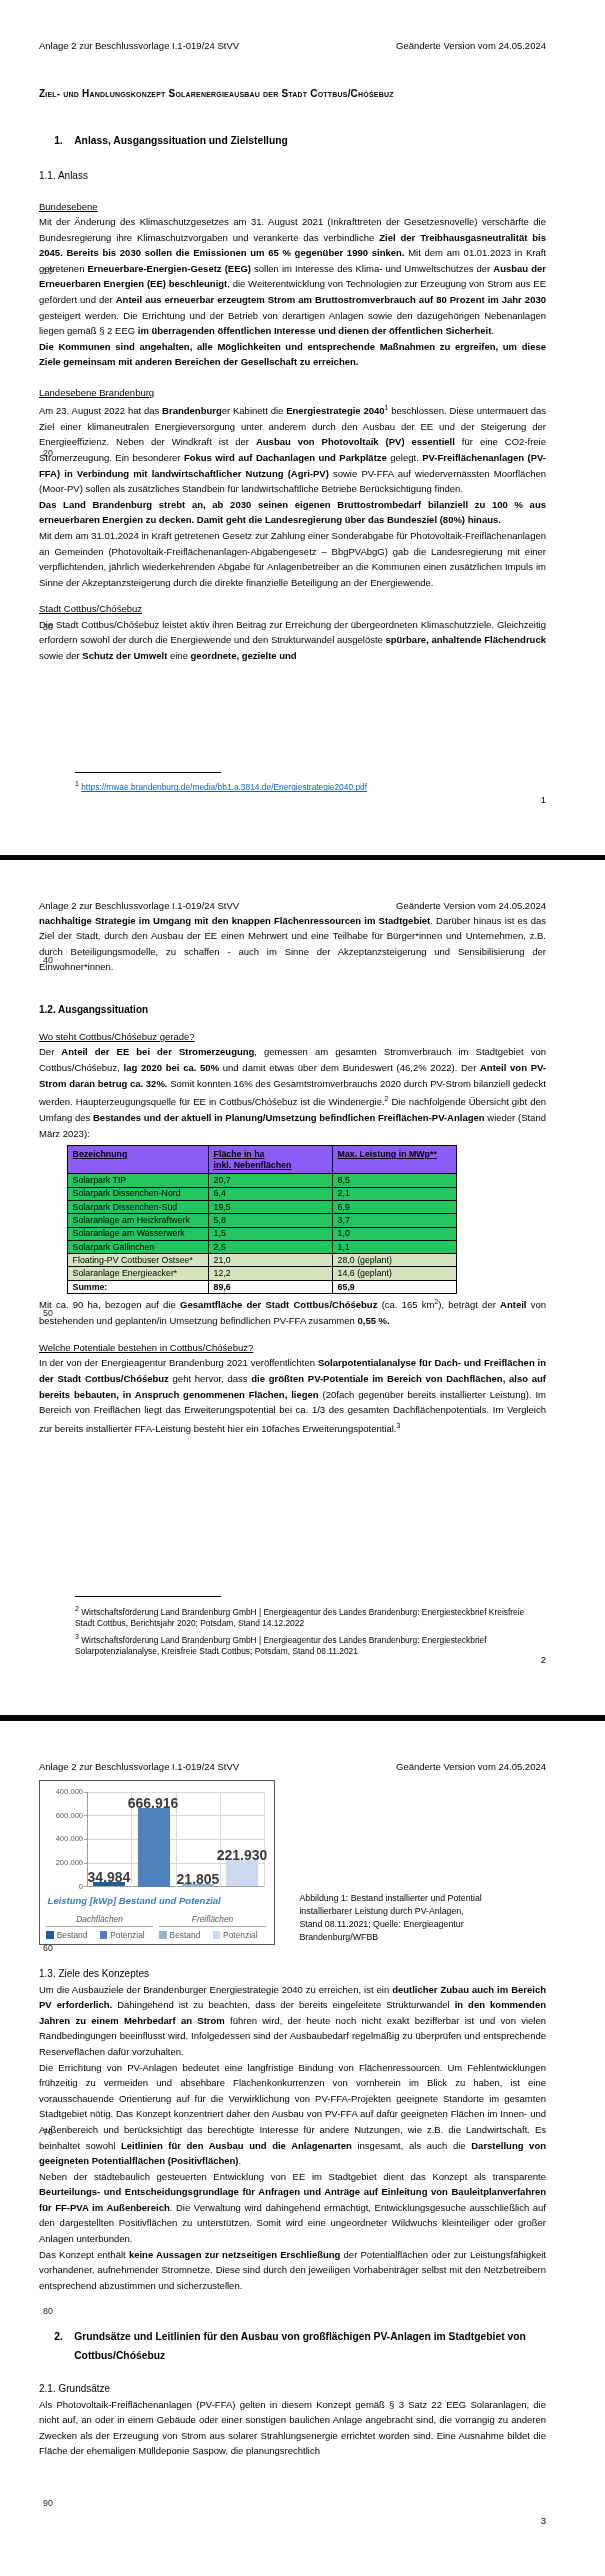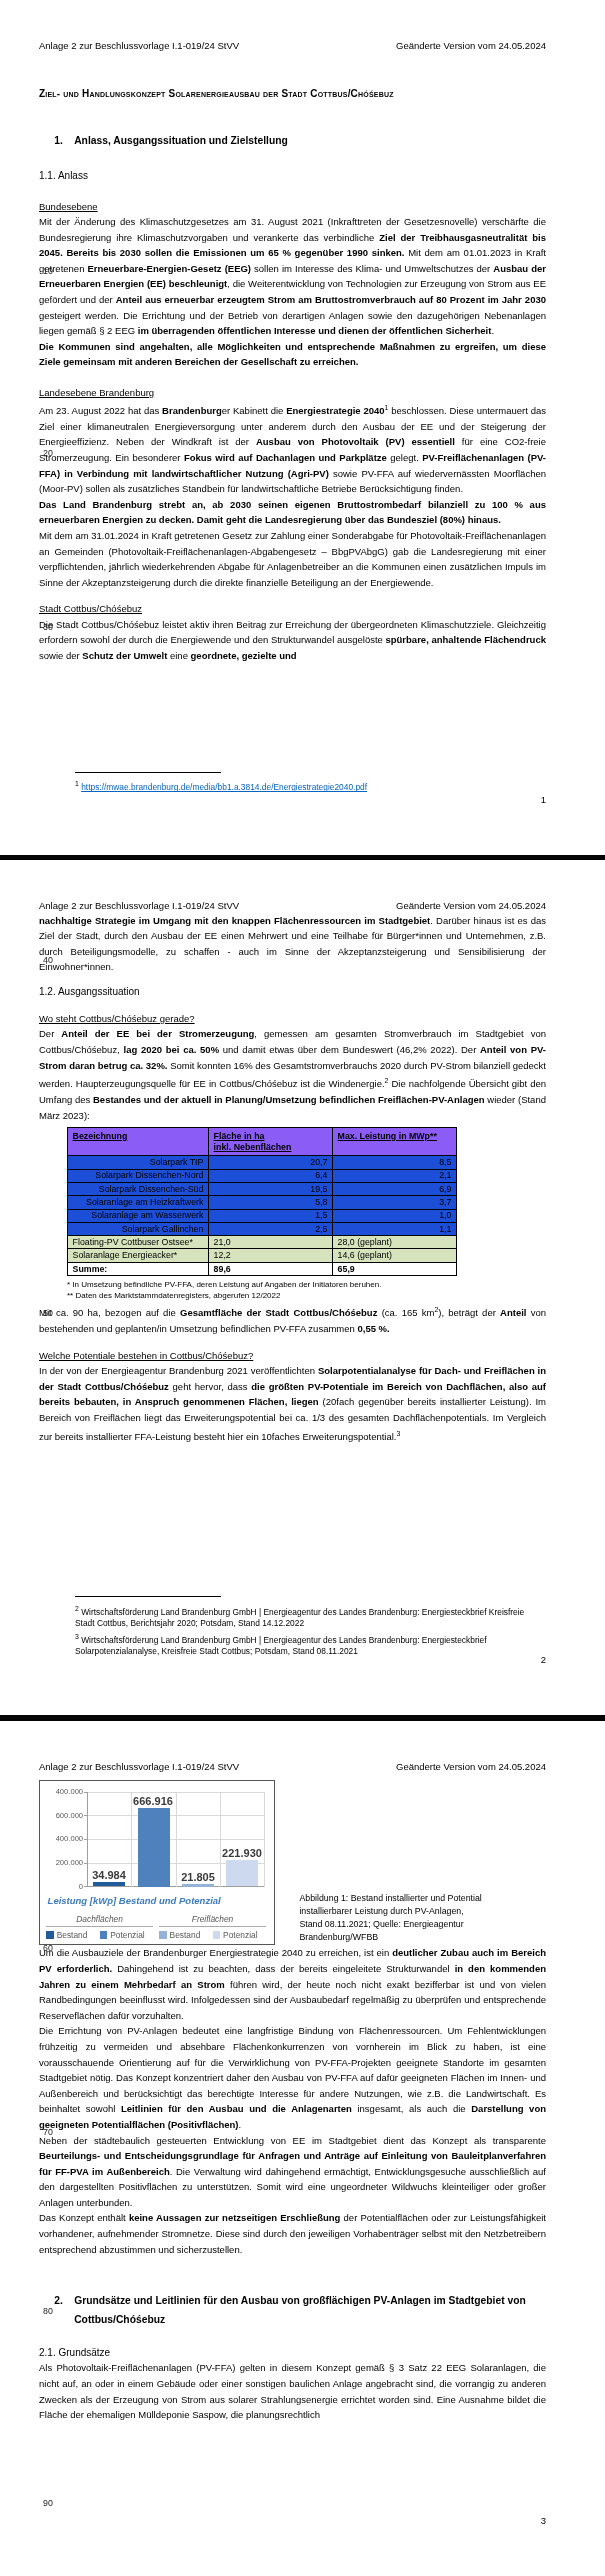--- a/index.html
+++ b/index.html
@@ -11,55 +11,55 @@
   .content{position:absolute;top:0;left:0;right:0;bottom:0;padding:40px 59px 0 39px;box-sizing:border-box;}
   .hdr{display:flex;justify-content:space-between;font-size:9.5px;line-height:12.2px;}
   .doc-title{margin-top:28px;font-size:10px;font-weight:bold;font-variant:small-caps;line-height:28px;letter-spacing:0.2px;}
   .h-num{display:flex;font-weight:bold;font-size:10.3px;line-height:15.2px;}
   .h-num .num{flex:none;width:20px;margin-left:15.2px;}
   .h1{margin-top:25px;}
   .h2{margin-top:35px;line-height:18.3px;}
   .h2 .num{margin-top:0;}
   .sub{font-size:10px;line-height:15.6px;}
   .sub11{margin-top:20px;}
-  .sub12{margin-top:9px;}
+  .sub12{margin-top:27px;font-weight:bold;}
   .sub13{margin-top:20.6px;}
   .sub21{margin-top:16px;}
   .lbl{font-size:9.5px;line-height:15.6px;text-decoration:underline;}
   p.body{margin:0;font-size:9.5px;line-height:15.6px;text-align:justify;hyphens:auto;-webkit-hyphens:auto;}
   p.body b{font-weight:bold;}
   p.body sup,.fnline sup{font-size:6.9px;}
   .mt10{margin-top:7.6px;} .mt11{margin-top:8.4px;} .mt12{margin-top:9.1px;} .mt13{margin-top:10px;}
   .mt14{margin-top:10.7px;} .mt15{margin-top:11.4px;} .mt17{margin-top:13px;} .mt19{margin-top:14.5px;}
   .mt21{margin-top:16px;} .mt23{margin-top:17.5px;}
   .ln{position:absolute;left:43px;font-size:8.8px;color:#1a1a1a;}
   .fnarea{position:absolute;left:75px;right:59px;font-size:8.4px;line-height:11.4px;}
   .fnrule{width:146px;border-top:1.1px solid #000;}
   .fnline{margin-top:5.3px;}
   .fnlink{color:#0563c1;text-decoration:underline;cursor:pointer;}
   .pagenum{position:absolute;right:59px;top:794px;font-size:9.5px;}
   
   table.solar{border-collapse:collapse;margin:3.8px 0 0 28px;width:389px;font-size:8.8px;border:1.5px solid #000;table-layout:fixed;}
   table.solar th,table.solar td{border:0.8px solid #000;padding:0.8px 4.6px;text-align:left;vertical-align:top;line-height:10.7px;}
   table.solar th{font-weight:bold;background:#8b5cf6;padding-top:3px;padding-bottom:3px;text-decoration:underline;}
-  tr.dark td{background:#1d4ed8;text-align:right;}
+  tr.dark td{background:#22c55e;}
   tr.light td{background:#d6e3bc;}
   tr.sum td{background:#fff;font-weight:bold;}
   .tnotes{margin:3px 0 0 28px;font-size:8px;line-height:11.4px;}
   
   .chartrow{display:flex;align-items:flex-end;margin-top:7.6px;gap:24.4px;}
   .chartbox{position:relative;flex:none;width:236px;height:165px;border:1.1px solid #555;box-sizing:border-box;background:#fff;}
   .grid-h{position:absolute;height:0.8px;background:#d9d9d9;}
   .grid-h.zero{background:#9e9e9e;}
   .grid-v{position:absolute;width:0.8px;background:#d9d9d9;}
   .grid-v.axis{background:#9e9e9e;}
   .ytick{position:absolute;width:34px;text-align:right;font-size:7.6px;color:#595959;}
   .ymark{position:absolute;width:3px;height:0.8px;background:#9e9e9e;}
   .bar{position:absolute;}
-  .bar-label{position:absolute;width:56px;text-align:center;font-size:11px;font-weight:bold;color:#3b3b3b;}
+  .bar-label{position:absolute;width:56px;text-align:center;font-size:14px;font-weight:bold;color:#3b3b3b;}
   .chart-title{position:absolute;left:7.6px;top:114px;font-style:italic;font-weight:bold;color:#3e7bbf;font-size:9.5px;}
   .leg-col{position:absolute;top:133px;width:107px;}
   .leg-name{font-style:italic;color:#595959;font-size:8.4px;border-bottom:0.8px solid #ababab;padding-bottom:1.5px;text-align:center;}
   .leg-items{display:flex;gap:12.2px;margin-top:3px;}
   .leg-item{display:flex;align-items:center;gap:3px;font-size:8.4px;color:#595959;}
   .swatch{width:7.6px;height:7.6px;flex:none;}
   .caption{width:187px;font-size:8.8px;line-height:13px;margin-bottom:1.5px;}
 </style>
 </head>
 <body>
@@ -168,24 +168,20 @@
             <td>12,2</td>
             <td>14,6 (geplant)</td>
           </tr>
           <tr class="sum">
             <td>Summe:</td>
             <td>89,6</td>
             <td>65,9</td>
           </tr>
         </tbody>
     </table>
-    <div class="tnotes">
-      <div>*  In Umsetzung befindliche PV-FFA, deren Leistung auf Angaben der Initiatoren beruhen.</div>
-      <div>** Daten des Marktstammdatenregisters, abgerufen 12/2022</div>
-    </div>
     <p class="body mt23"><span>Mit ca. 90 ha, bezogen auf die </span><b>Gesamtfläche der Stadt Cottbus/Chóśebuz</b><span> (ca. 165 km</span><sup>2</sup><span>), beträgt der </span><b>Anteil</b><span> von bestehenden und geplanten/in Umsetzung befindlichen PV-FFA zusammen </span><b>0,55 %.</b></p>
     <div class="lbl mt15">Welche Potentiale bestehen in Cottbus/Chóśebuz?</div>
     <p class="body mt11"><span>In der von der Energieagentur Brandenburg 2021 veröffentlichten </span><b>Solarpotentialanalyse für Dach- und Freiflächen in der Stadt Cottbus/Chóśebuz</b><span> geht hervor, dass </span><b>die größten PV-Potentiale im Bereich von Dachflächen, also auf bereits bebauten, in Anspruch genommenen Flächen, liegen</b><span> (20fach gegenüber bereits installierter Leistung). Im Bereich von Freiflächen liegt das Erweiterungspotential bei ca. 1/3 des gesamten Dachflächenpotentials. Im Vergleich zur bereits installierter FFA-Leistung besteht hier ein 10faches Erweiterungspotential.</span><sup>3</sup></p>
   </div>
   <span class="ln" style="top:95px">40</span>
   <span class="ln" style="top:448px">50</span>
   <div class="fnarea" style="top:736px">
     <div class="fnrule"></div>
     <div class="fnline"><sup>2</sup><span> Wirtschaftsförderung Land Brandenburg GmbH | Energieagentur des Landes Brandenburg: Energiesteckbrief Kreisfreie Stadt Cottbus, Berichtsjahr 2020; Potsdam, Stand 14.12.2022</span></div>
     <div class="fnline" style="margin-top:1.5px"><sup>3</sup><span> Wirtschaftsförderung Land Brandenburg GmbH | Energieagentur des Landes Brandenburg: Energiesteckbrief Solarpotenzialanalyse, Kreisfreie Stadt Cottbus; Potsdam, Stand 08.11.2021</span></div>
@@ -258,20 +254,21 @@
                 <div class="leg-item">
                   <span class="swatch" style="background: rgb(204, 217, 238);"></span>
                   <span>Potenzial</span>
                 </div>
               </div>
             </div>
           </div>
       </div>
       <div class="caption">Abbildung 1: Bestand installierter und Potential installierbarer Leistung durch PV-Anlagen, Stand 08.11.2021; Quelle: Energieagentur Brandenburg/WFBB</div>
     </div>
+    <div class="sub sub13">1.3. Ziele des Konzeptes</div>
     <p class="body mt13"><span>Um die Ausbauziele der Brandenburger Energiestrategie 2040 zu erreichen, ist ein </span><b>deutlicher Zubau auch im Bereich PV erforderlich.</b><span> Dahingehend ist zu beachten, dass der bereits eingeleitete Strukturwandel </span><b>in den kommenden Jahren zu einem Mehrbedarf an Strom</b><span> führen wird, der heute noch nicht exakt bezifferbar ist und von vielen Randbedingungen beeinflusst wird. Infolgedessen sind der Ausbaubedarf regelmäßig zu überprüfen und entsprechende Reserveflächen dafür vorzuhalten.</span></p>
     <p class="body mt13"><span>Die Errichtung von PV-Anlagen bedeutet eine langfristige Bindung von Flächenressourcen. Um Fehlentwicklungen frühzeitig zu vermeiden und absehbare Flächenkonkurrenzen von vornherein im Blick zu haben, ist eine vorausschauende Orientierung auf für die Verwirklichung von PV-FFA-Projekten geeignete Standorte im gesamten Stadtgebiet nötig. Das Konzept konzentriert daher den Ausbau von PV-FFA auf dafür geeigneten Flächen im Innen- und Außenbereich und berücksichtigt das berechtigte Interesse für andere Nutzungen, wie z.B. die Landwirtschaft. Es beinhaltet sowohl </span><b>Leitlinien für den Ausbau und die Anlagenarten</b><span> insgesamt, als auch die </span><b>Darstellung von geeigneten Potentialflächen (Positivflächen)</b><span>.</span></p>
     <p class="body mt17"><span>Neben der städtebaulich gesteuerten Entwicklung von EE im Stadtgebiet dient das Konzept als transparente </span><b>Beurteilungs- und Entscheidungsgrundlage für Anfragen und Anträge auf Einleitung von Bauleitplanverfahren für FF-PVA im Außenbereich</b><span>. Die Verwaltung wird dahingehend ermächtigt, Entwicklungsgesuche ausschließlich auf den dargestellten Positivflächen zu unterstützen. Somit wird eine ungeordneter Wildwuchs kleinteiliger oder großer Anlagen unterbunden.</span></p>
     <p class="body mt13"><span>Das Konzept enthält </span><b>keine Aussagen zur netzseitigen Erschließung</b><span> der Potentialflächen oder zur Leistungsfähigkeit vorhandener, aufnehmender Stromnetze. Diese sind durch den jeweiligen Vorhabenträger selbst mit den Netzbetreibern entsprechend abzustimmen und sicherzustellen.</span></p>
     <div class="h-num h2">
       <span class="num">2.</span>
       <span>Grundsätze und Leitlinien für den Ausbau von großflächigen PV-Anlagen im Stadtgebiet von Cottbus/Chóśebuz</span>
     </div>
     <div class="sub sub21">2.1. Grundsätze</div>
     <p class="body mt13"><span>Als Photovoltaik-Freiflächenanlagen (PV-FFA) gelten in diesem Konzept gemäß § 3 Satz 22 EEG Solaranlagen, die nicht auf, an oder in einem Gebäude oder einer sonstigen baulichen Anlage angebracht sind, die vorrangig zu anderen Zwecken als der Erzeugung von Strom aus solarer Strahlungsenergie errichtet worden sind. Eine Ausnahme bildet die Fläche der ehemaligen Mülldeponie Saspow, die planungsrechtlich</span></p>

